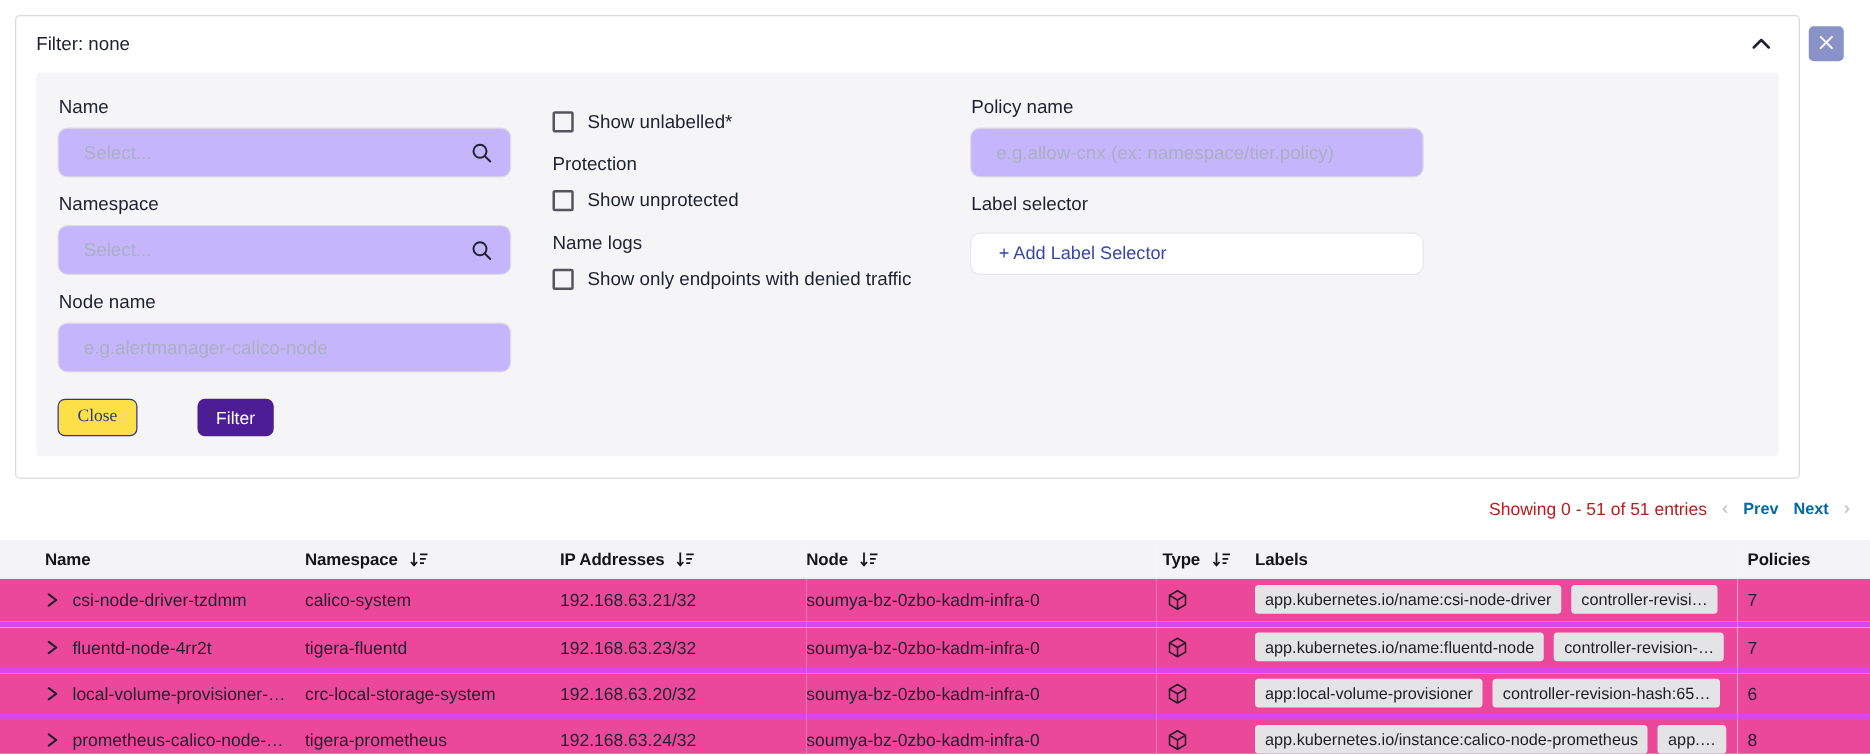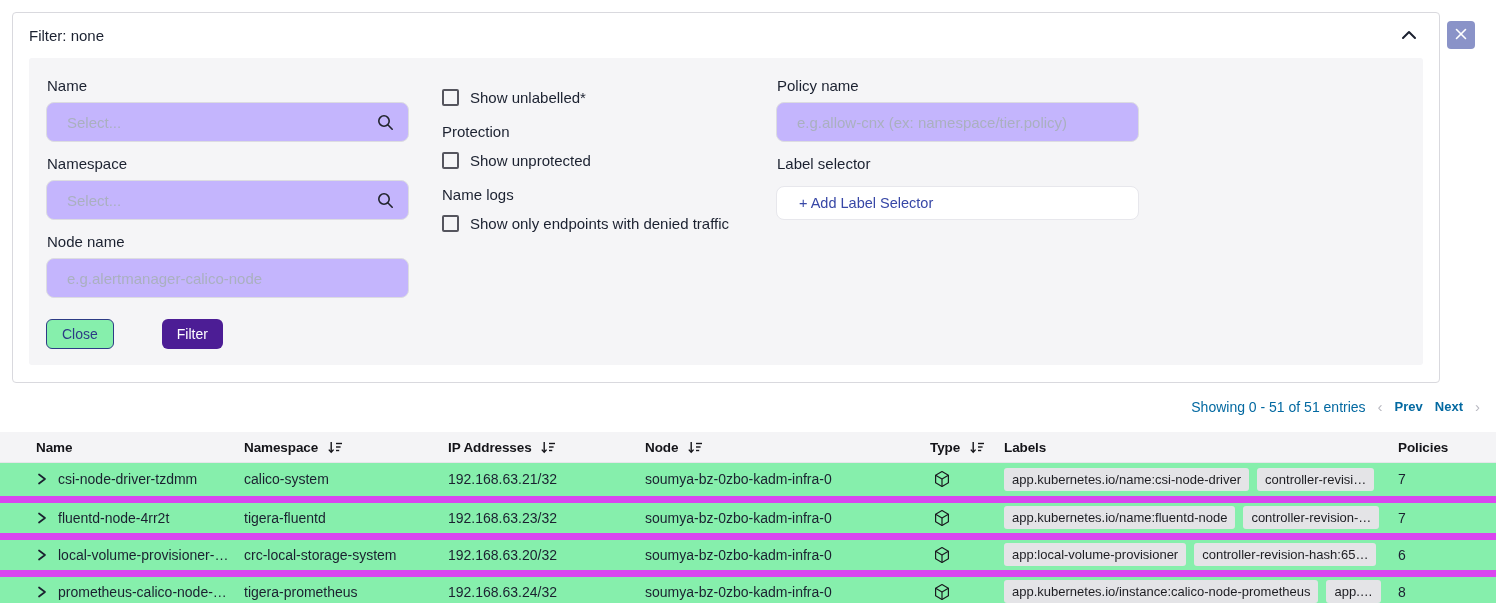--- a/index.html
+++ b/index.html
@@ -55,49 +55,49 @@
   .add-selector-btn {
     margin-top: 14px; width: 100%; height: 34px; background: #fff;
     border: 1px solid #e7e7ec; border-radius: 8px; cursor: pointer;
     display: flex; align-items: center; padding-left: 22px;
     font-family: "Liberation Sans", sans-serif; font-size: 14.5px; font-weight: 500; color: #3747a6;
   }
 
   .btn-row { margin-top: 21px; display: flex; gap: 20px; }
   .btn { height: 30px; border-radius: 6px; font-family: "Liberation Sans", sans-serif;
          font-size: 14px; font-weight: 500; cursor: pointer; padding: 0 15px; }
-  .btn-close { background: #86efac; border: 1.5px solid #2d3b85; color: #2d3b85; }
+  .btn-close { background: #fde047; border: 1.5px solid #2d3b85; color: #2d3b85; font-family: Liberation Serif, serif; }
   .btn-filter { background: #4c1d95; border: none; color: #fff; margin-left: 28px; }
 
   .dismiss-btn {
     position: absolute; left: 1447px; top: 21px; width: 28px; height: 28px;
     background: #8a93c8; border: none; border-radius: 4px; cursor: pointer;
     display: flex; align-items: center; justify-content: center;
   }
 
   
   .pagination {
     position: absolute; top: 398px; right: 16px;
     display: flex; align-items: center; gap: 12px; font-size: 14px;
   }
-  .pg-summary { color: #0369a1; }
+  .pg-summary { color: #b91c1c; }
   .pg-ctrl { color: #0369a1; font-size: 13px; font-weight: 600; cursor: default; }
   .pg-arrow { color: #b9b9c1; font-size: 15px; }
 
   
   table { position: absolute; left: 0; top: 432px; width: 1496px; border-collapse: collapse; table-layout: fixed; }
   thead th {
     background: #f4f4f6; height: 30px; text-align: left; vertical-align: middle;
     font-size: 13.5px; font-weight: 700; color: #141419; letter-spacing: -0.1px;
     border-bottom: 1px solid #e6e6ea;
   }
   thead th .th-label { vertical-align: middle; }
   thead th svg { vertical-align: middle; margin-left: 6px; }
   tbody td {
-    height: 37px; background: #86efac; border-bottom: 7px solid #d946ef;
+    height: 37px; background: #ec4899; border-bottom: 5px solid #d946ef;
     font-size: 14px; color: #1b2130; vertical-align: middle; white-space: nowrap; overflow: hidden;
   }
   th:nth-child(1), td:nth-child(1) { padding-left: 36px; }
   th:nth-child(5) { padding-left: 5px; }
   td:nth-child(5) { padding-left: 8px; }
   th:nth-child(6), td:nth-child(6) { padding-left: 4px; }
   th:nth-child(7), td:nth-child(7) { padding-left: 8px; }
 
   .c-name-inner { display: flex; align-items: center; gap: 10px; }
   .row-chevron { display: flex; cursor: pointer; flex: 0 0 auto; }

